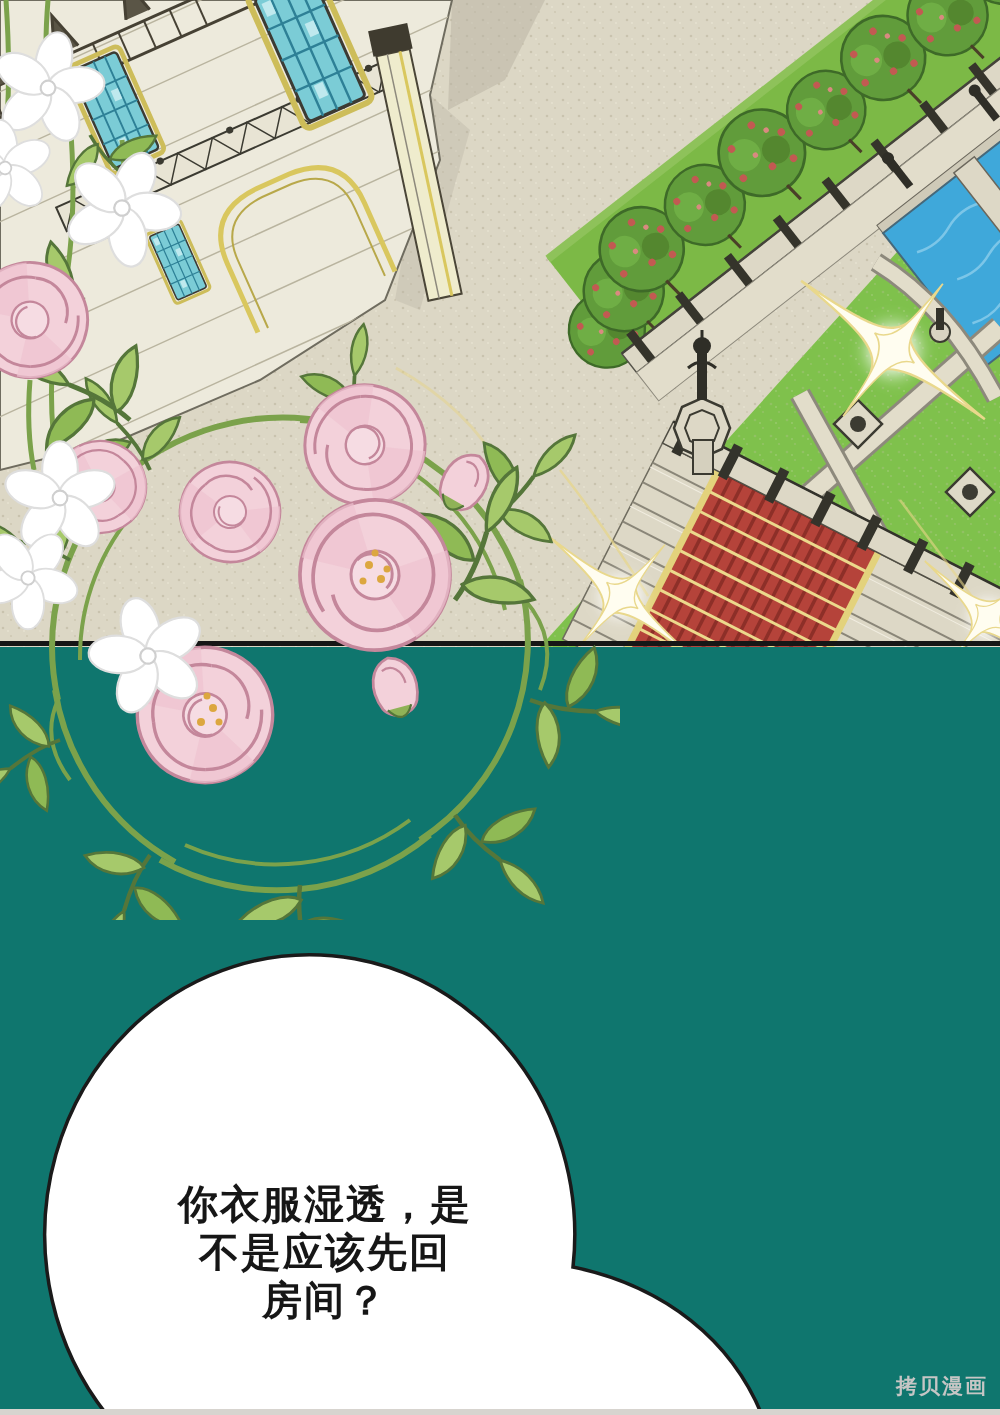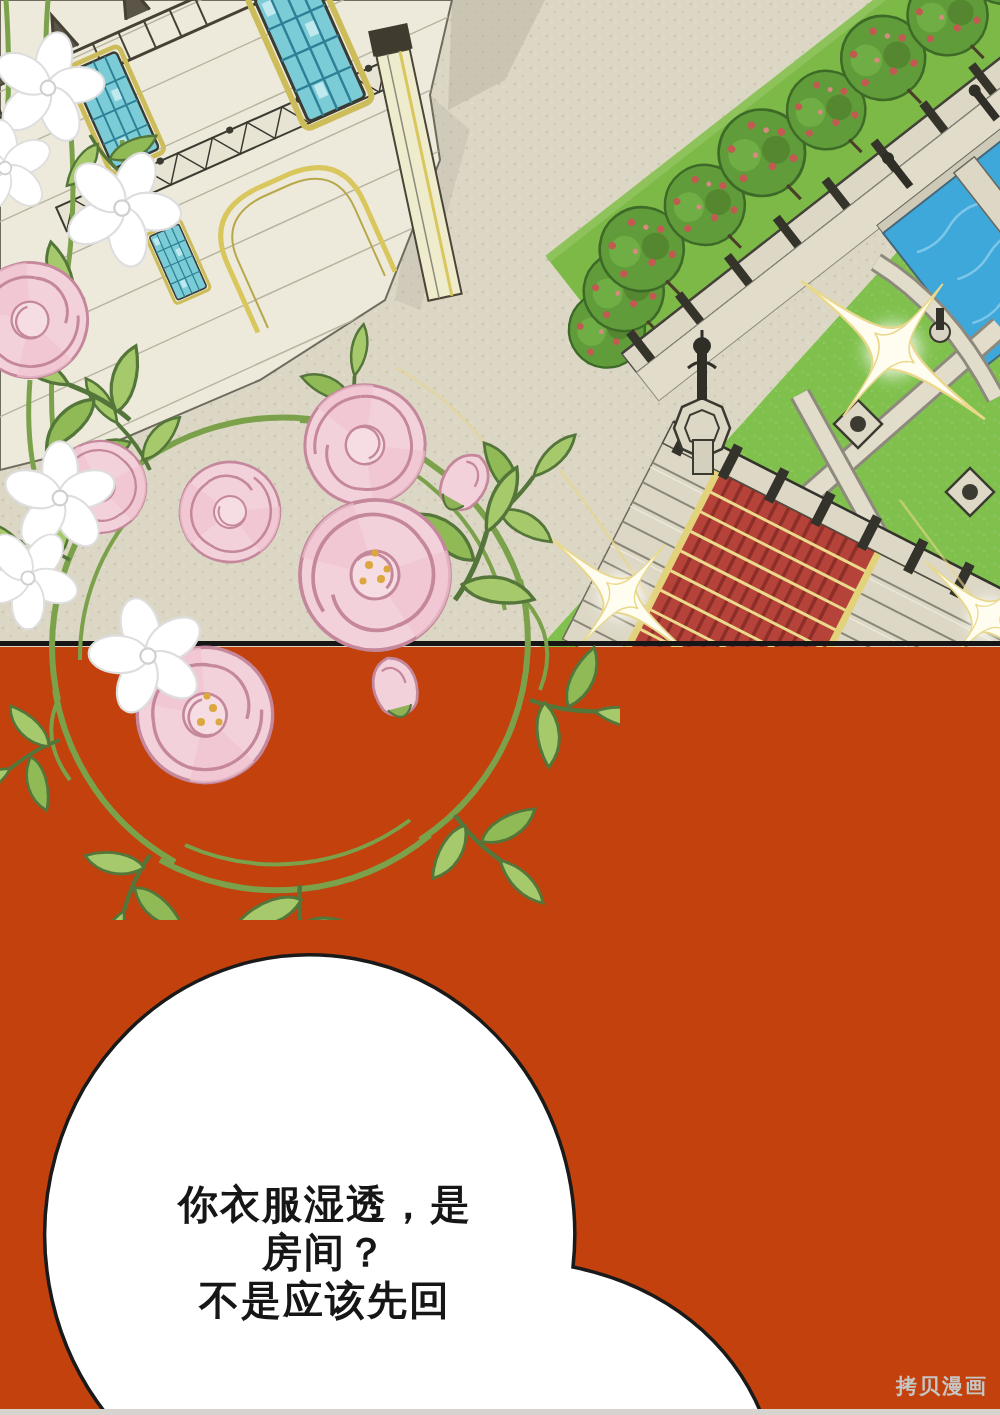--- a/index.html
+++ b/index.html
@@ -1,16 +1,16 @@
 <!DOCTYPE html>
 <html><head>
 <meta charset="utf-8">
 <style>
   html,body{margin:0;padding:0;background:#ffffff;}
-  .page{position:relative;width:1000px;height:1415px;background:#c2410c;overflow:hidden;
+  .page{position:relative;width:1000px;height:1415px;background:#0f766e;overflow:hidden;
         font-family:"Liberation Sans","DejaVu Sans",sans-serif;}
   svg{display:block;}
   .panel{position:absolute;left:0;top:0;width:1000px;height:647px;z-index:1;}
   .wreath-layer{position:absolute;left:0;top:0;width:620px;height:920px;z-index:20;pointer-events:none;}
   .bubble-layer{position:absolute;left:0;top:0;width:1000px;height:1415px;z-index:10;pointer-events:none;}
   .bubble-text{position:absolute;left:75px;top:1180px;width:500px;z-index:11;
                text-align:center;font-size:40px;line-height:48px;font-weight:600;
                color:#161616;letter-spacing:2px;}
   .bubble-text span{display:block;}
   .watermark{position:absolute;right:12px;top:1372px;z-index:12;font-size:21px;
@@ -407,20 +407,20 @@
       <use href="#wflower" transform="translate(148,656) rotate(-15) scale(1.1)"></use>
     </g>
   </svg>
 
   <svg class="bubble-layer" viewBox="0 0 1000 1415" width="1000" height="1415">
     <path d="M 573 1267 A 265 280 0 1 0 107 1415 L 107 1420 L 764 1420 C 733 1340 664 1286 573 1267 Z" fill="#ffffff" stroke="#1a1a1a" stroke-width="3.5"></path>
   </svg>
 
   <div class="bubble-text">
     <span>你衣服湿透，是</span>
+    <span>不是应该先回</span>
     <span>房间？</span>
-    <span>不是应该先回</span>
   </div>
 
   <div class="watermark">拷贝漫画</div>
   <div class="next-panel-strip"></div>
 
 </div>
 
 </body></html>

